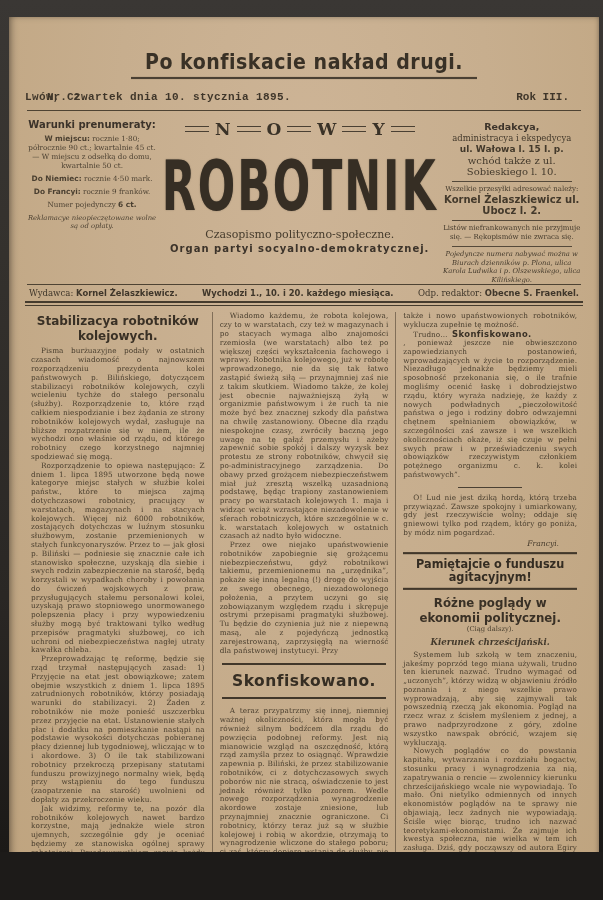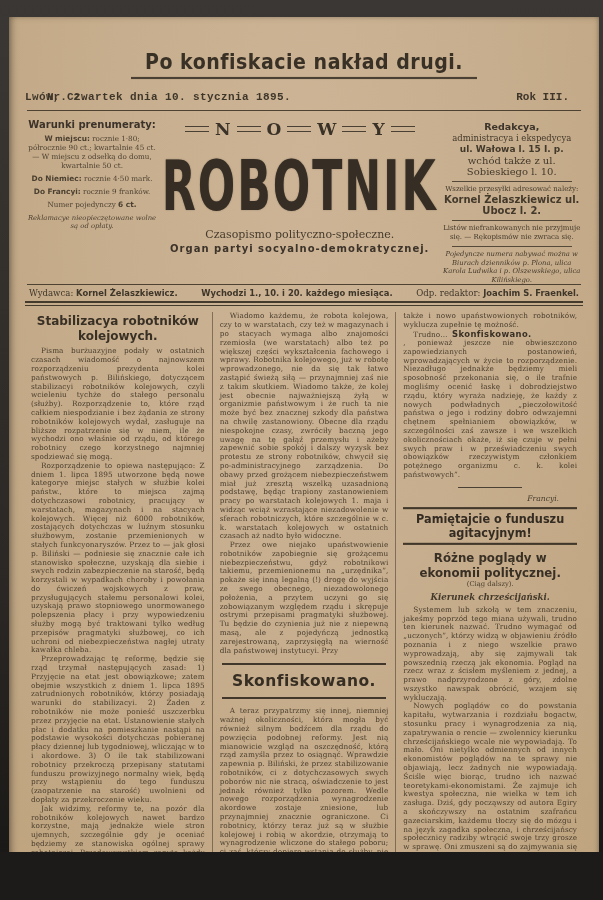--- a/index.html
+++ b/index.html
@@ -133,21 +133,21 @@
         <div class="ed-line7">Listów niefrankowanych nie przyjmuje się. — Rękopismów nie zwraca się.</div>
         <div class="ed-sep"></div>
         <div class="ed-line8">Pojedyncze numera nabywać można w Biurach dzienników p. Plona, ulica Karola Ludwika i p. Olszewskiego, ulica Kilińskiego.</div>
       </div>
     </div>
 
     <hr class="rule">
     <div class="imprint">
       <span class="cell"><span>Wydawca:</span> <b>Kornel Żelaszkiewicz.</b></span>
       <span class="cell"><b>Wychodzi 1., 10. i 20. każdego miesiąca.</b></span>
-      <span class="cell"><span>Odp. redaktor:</span> <b>Joachim S. Fraenkel.</b></span>
+      <span class="cell"><span>Odp. redaktor:</span> <b>Obecne S. Fraenkel.</b></span>
     </div>
     <div class="rule-double"></div>
 
     <div class="body-cols">
 
       <div class="col col1">
         <div class="col-inner clip">
           <div class="headline">Stabilizacya robotników kolejowych.</div>
           <p class="b">Pisma burżuazyjne podały w ostatnich czasach wiadomość o najnowszem rozporządzeniu prezydenta kolei państwowych p. Bilińskiego, dotyczącem stabilizacyi robotników kolejowych, czyli wcieleniu tychże do stałego personalu (służby). Rozporządzenie to, które rząd całkiem niespodzianie i bez żądania ze strony robotników kolejowych wydał, zasługuje na bliższe rozpatrzenie się w niem, ile że wychodzi ono właśnie od rządu, od którego robotnicy czego korzystnego najmniej spodziewać się mogą.</p>
           <p class="b">Rozporządzenie to opiewa następująco: Z dniem 1. lipca 1895 utworzone będą nowe kategorye miejsc stałych w służbie kolei państw., które to miejsca zajmą dotychczasowi robotnicy, pracujący w warstatach, magazynach i na stacyach kolejowych. Więcej niż 6000 robotników, zostających dotychczas w luźnym stosunku służbowym, zostanie przemienionych w stałych funkcyonaryszów. Przez to — jak głosi p. Biliński — podniesie się znacznie całe ich stanowisko społeczne, uzyskają dla siebie i swych rodzin zabezpieczenie na starość, będą korzystali w wypadkach choroby i powołania do ćwiczeń wojskowych z praw, przysługujących stałemu personalowi kolei, uzyskają prawo stopniowego unormowanego polepszenia płacy i przy wypowiedzeniu służby mogą być traktowani tylko według przepisów pragmatyki służbowej, co ich uchroni od niebezpieczeństwa nagłej utraty kawałka chleba.</p>
@@ -165,20 +165,21 @@
           <p class="b">A teraz przypatrzmy się innej, niemniej ważnej okoliczności, która mogła być również silnym bodźcem dla rządu do powzięcia podobnej reformy. Jest nią mianowicie wzgląd na oszczędność, którą rząd zamyśla przez to osiągnąć. Wprawdzie zapewnia p. Biliński, że przez stabilizowanie robotników, ci z dotychczasowych swych poborów nic nie stracą, oświadczenie to jest jednak również tylko pozorem. Wedle nowego rozporządzenia wynagrodzenie akordowe zostaje zniesione, lub przynajmniej znacznie ograniczone. Ci robotnicy, którzy teraz już są w służbie kolejowej i robią w akordzie, otrzymają to wynagrodzenie wliczone do stałego poboru; ci zaś, którzy dopiero wstąpią do służby, nie będą mieli już prawa żądać tego. Pierwsi otrzymają może choć w przybliżeniu to, co dotychczas zarabiali, drudzy zaś mierne wynagrodzenie dzienne i nadzieję na stabilizacyę. Za to oddadzą się oni rządowi zupełnie do dyspozycyi i pracować będą musieli nieraz ponad normalny dzień roboczy, a nie będą mogli żądać jakiego dalszego wynagrodzenia za swą nadzwyczajną czynność, gdyż pragmatyka służbowa, która obowiązywać będzie</p>
         </div>
       </div>
 
       <div class="col col3">
         <div class="col-inner">
           <p class="b" style="text-indent:0">także i nowo upaństwowionych robotników, wyklucza zupełnie tę możność.</p>
           <p class="trudno"><span>Trudno…</span>&nbsp;&nbsp;<b>Skonfiskowano.</b></p>
           <p class="b" style="text-indent:0">, ponieważ jeszcze nie obwieszczono zapowiedzianych postanowień, wprowadzających w życie to rozporządzenie. Niezadługo jednakże będziemy mieli sposobność przekonania się, o ile trafnie mogliśmy ocenić łaskę i dobrodziejstwo rządu, który wyraża nadzieję, że każdy z nowych podwładnych „pieczołowitość państwa o jego i rodziny dobro odwzajemni chętnem spełnianiem obowiązków, w szczególności zaś zawsze i we wszelkich okolicznościach okaże, iż się czuje w pełni swych praw i w przeświadczeniu swych obowiązków rzeczywistym członkiem potężnego organizmu c. k. kolei państwowych”.</p>
           <div class="mini-rule"></div>
+          <p class="b">O! Lud nie jest dziką hordą, którą trzeba przywiązać. Zawsze spokojny i umiarkowany, gdy jest rzeczywiście wolny; oddaje się gniewowi tylko pod rządem, który go poniża, by módz nim pogardzać.</p>
           <div class="sig">Francyi.</div>
           <div class="banner">Pamiętajcie o funduszu agitacyjnym!</div>
           <div class="art-heading">Różne poglądy w ekonomii politycznej.</div>
           <div class="art-note">(Ciąg dalszy).</div>
           <div class="kicker">Kierunek chrześcijański.</div>
           <p class="b">Systemem lub szkołą w tem znaczeniu, jakeśmy poprzód tego miana używali, trudno ten kierunek nazwać. Trudno wymagać od „uczonych”, którzy widzą w objawieniu źródło poznania i z niego wszelkie prawo wyprowadzają, aby się zajmywali tak powszednią rzeczą jak ekonomia. Pogląd na rzecz wraz z ścisłem myśleniem z jednej, a prawo nadprzyrodzone z góry, zdolne wszystko nawspak obrócić, wzajem się wykluczają.</p>
           <p class="b">Nowych poglądów co do powstania kapitału, wytwarzania i rozdziału bogactw, stosunku pracy i wynagrodzenia za nią, zapatrywania o rencie — zwolennicy kierunku chrześcijańskiego wcale nie wypowiadają. To mało. Oni nietylko odmiennych od innych ekonomistów poglądów na te sprawy nie objawiają, lecz żadnych nie wypowiadają. Ściśle więc biorąc, trudno ich nazwać teoretykami-ekonomistami. Że zajmuje ich kwestya społeczna, nie wielka w tem ich zasługa. Dziś, gdy począwszy od autora Egiry a skończywszy na ostatnim szafrańcu gazeciarskim, każdemu tłoczy się do mózgu i na język zagadka społeczna, i chrześcijańscy społecznicy radziby wtrącić swoje trzy grosze w sprawę. Oni zmuszeni są do zajmywania się rzeczą, która stanowi o bycie milionów ludu, nad którym oniby niepodzielnie chcieli władzę swoją rozciągnąć, pozyskać masy pod berło swojej powagi, pod skrzydła obszargane rozindyczonej kokoszy pochować uciśnione pisklęta. Im — chrześcijańskim społecznikom — obrońcom kościoła chrześcijańskiego chodzi o pozyskanie mas. Na tych masach oprzeć chcą swój byt, o tyle więcej, o ile klasy posiadające, rozliberalizowane aż do herezyi, pięty im pokazują, a tu i owdzie tylko obłudnie, gra-</p>
         </div>
       </div>
 

